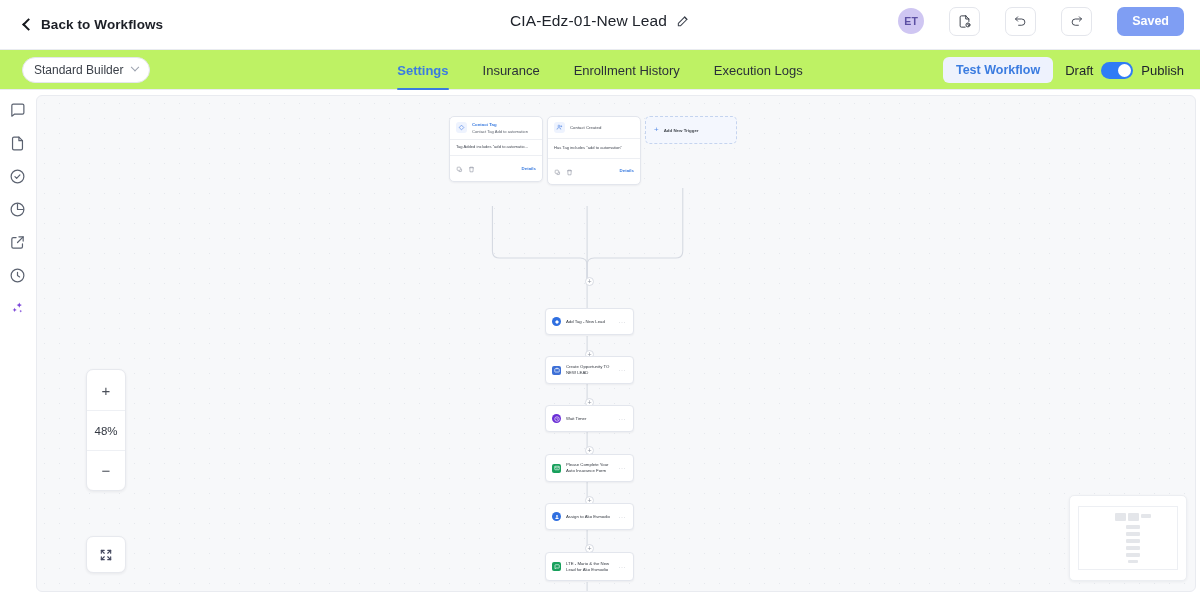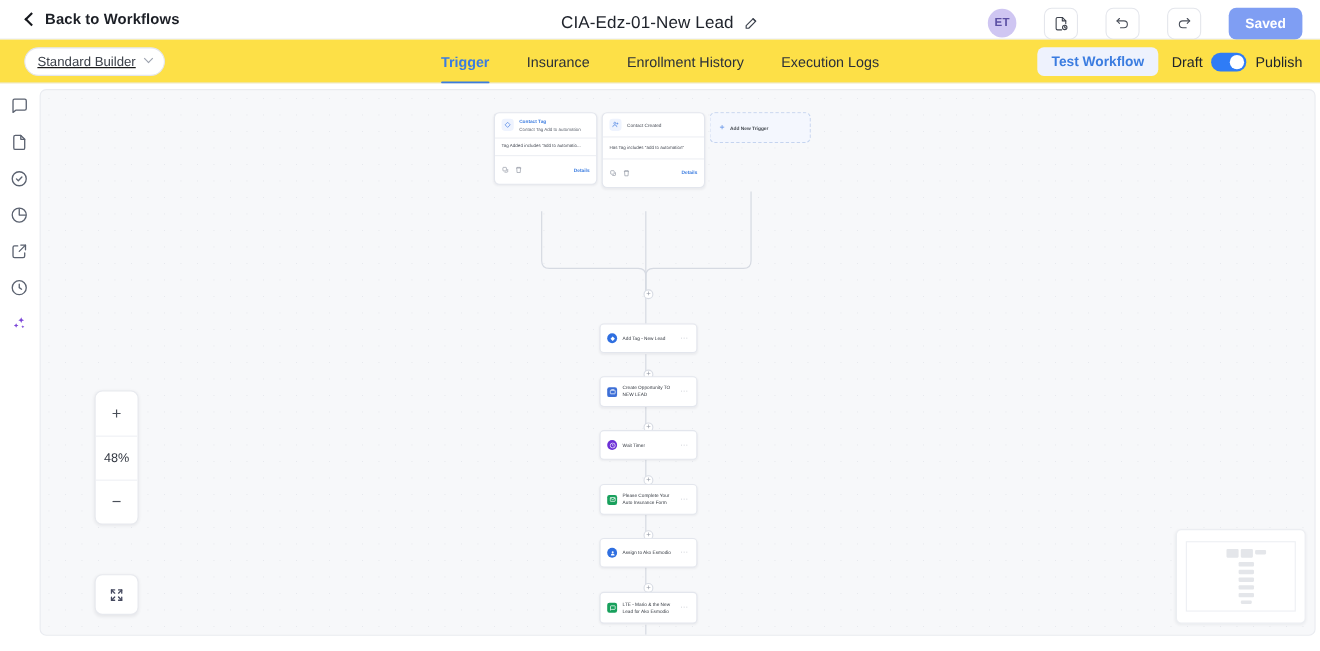--- a/index.html
+++ b/index.html
@@ -7,21 +7,21 @@
     width: 1200px; height: 592px;
     font-family: "Liberation Sans", sans-serif;
     background: #ffffff;
     overflow: hidden;
     -webkit-font-smoothing: antialiased;
   }
 
   
   #top-header {
     position: relative;
-    height: 36px;
+    height: 50px;
     border-bottom: 1px solid #e9ebf0;
     background: #fff;
     display: flex;
     align-items: center;
   }
   #back-link {
     display: flex; align-items: center; gap: 8px;
     margin-left: 22px; cursor: pointer;
   }
   #back-link .lbl { font-size: 13.5px; color: #1c1f26; font-weight: 600; letter-spacing: .1px; }
@@ -57,21 +57,21 @@
     background: #7f9ef3; color: #fff; border-radius: 7px;
     font-size: 12.5px; font-weight: 600;
     padding: 0 15px; height: 29px;
     display: flex; align-items: center; justify-content: center; cursor: pointer;
   }
 
   
   #sub-header {
     position: relative; height: 40px;
     border-bottom: 1px solid #e9ebf0;
-    background: #fde047; display: flex; align-items: center; text-decoration: underline;
+    background: #bef264; display: flex; align-items: center;
   }
   #builder-select {
     margin-left: 22px; width: 128px; height: 26px;
     border: 1px solid #e4e6ec; border-radius: 13px; background: #fff;
     display: flex; align-items: center; justify-content: space-between;
     padding: 0 11px; cursor: pointer;
   }
   #builder-select .lbl { font-size: 12px; color: #3b4049; }
   .chev-dn { width: 6px; height: 6px; border-right: 1.4px solid #9ba1ad; border-bottom: 1.4px solid #9ba1ad;
              transform: rotate(45deg) translate(-2px,-2px); }
@@ -270,21 +270,21 @@
   </div>
 </div>
 
 <div id="sub-header">
   <div id="builder-select">
     <span class="lbl">Standard Builder</span>
     <span class="chev-dn"></span>
   </div>
 
   <div id="tabs">
-    <div class="tab active">Trigger</div>
+    <div class="tab active">Settings</div>
     <div class="tab">Insurance</div>
     <div class="tab">Enrollment History</div>
     <div class="tab">Execution Logs</div>
   </div>
 
   <div id="sub-right">
     <div id="test-workflow">Test Workflow</div>
     <div id="publish-group">
       <span class="st">Draft</span>
       <div id="draft-toggle">

